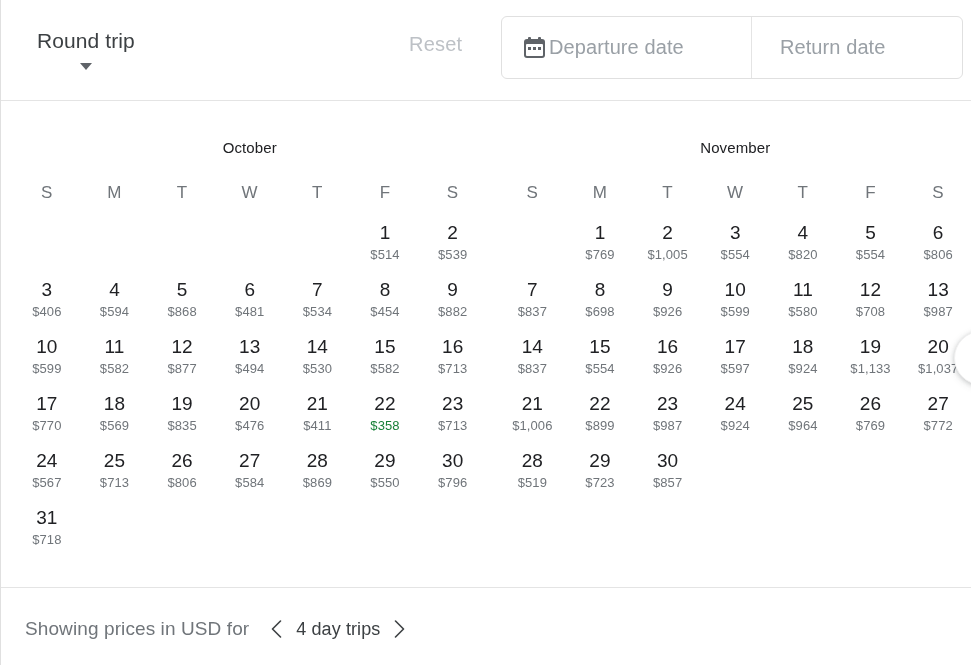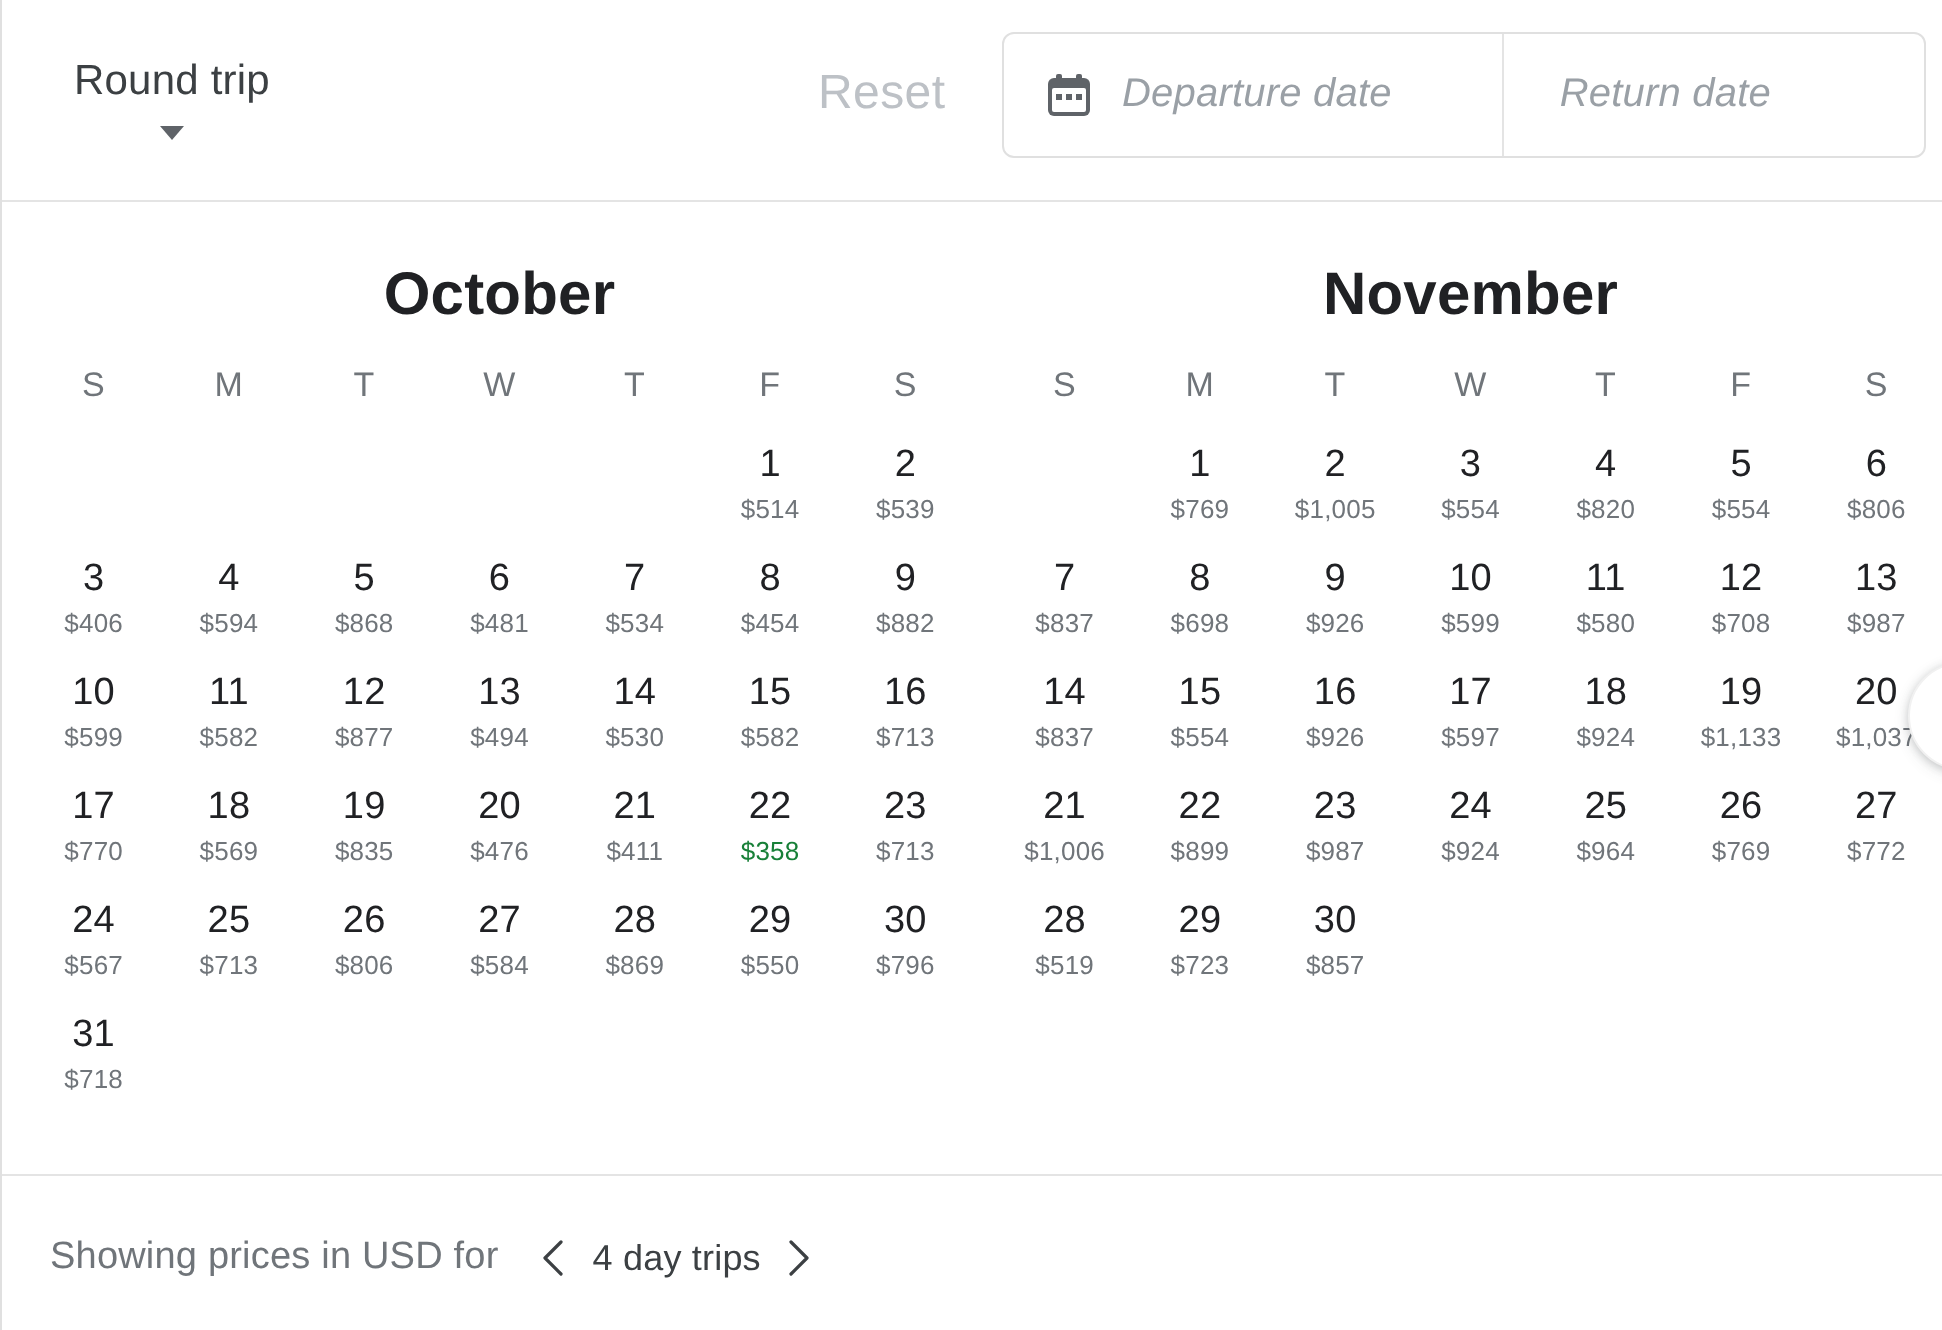--- a/index.html
+++ b/index.html
@@ -52,21 +52,21 @@
   .caret {
     width: 0; height: 0;
     border-left: 6px solid transparent;
     border-right: 6px solid transparent;
     border-top: 7px solid #5f6368;
   }
 
   .reset-btn {
     position: absolute;
     left: 408px; top: 33px;
-    font-size: 24px;
+    font-size: 20px;
     color: #bdc1c6;
     background: none;
     border: none;
     font-family: inherit;
     cursor: default;
     letter-spacing: .2px;
   }
 
   .date-fields {
     position: absolute;
@@ -75,24 +75,23 @@
     height: 63px;
     border: 1px solid #e0e0e0;
     border-radius: 6px;
     display: flex;
     align-items: stretch;
     background: #fff;
   }
   .date-field {
     display: flex;
     align-items: center;
-    gap: 16px;
+    gap: 4px;
     padding: 0 22px;
     cursor: text;
-    font-style: italic;
   }
   .date-field.departure { width: 250px; }
   .date-field.return {
     width: 212px;
     border-left: 1px solid #e4e4e4;
     padding-left: 28px;
   }
   .date-placeholder {
     font-size: 20px;
     color: #9aa0a6;
@@ -150,23 +149,23 @@
   .month {
     position: relative;
     width: 480px;
     padding-top: 30px;
   }
   .month.october { margin-left: 12px; }
   .month.november { margin-left: 12px; }
 
   .month-title {
     text-align: center;
-    font-size: 30px;
+    font-size: 15px;
     color: #202124;
-    font-weight: 700;
+    font-weight: 400;
     letter-spacing: .1px;
     height: 34px;
     line-height: 34px;
   }
 
   .weekday-row {
     display: grid;
     grid-template-columns: repeat(7, 1fr);
     margin-top: 14px;
     height: 28px;

